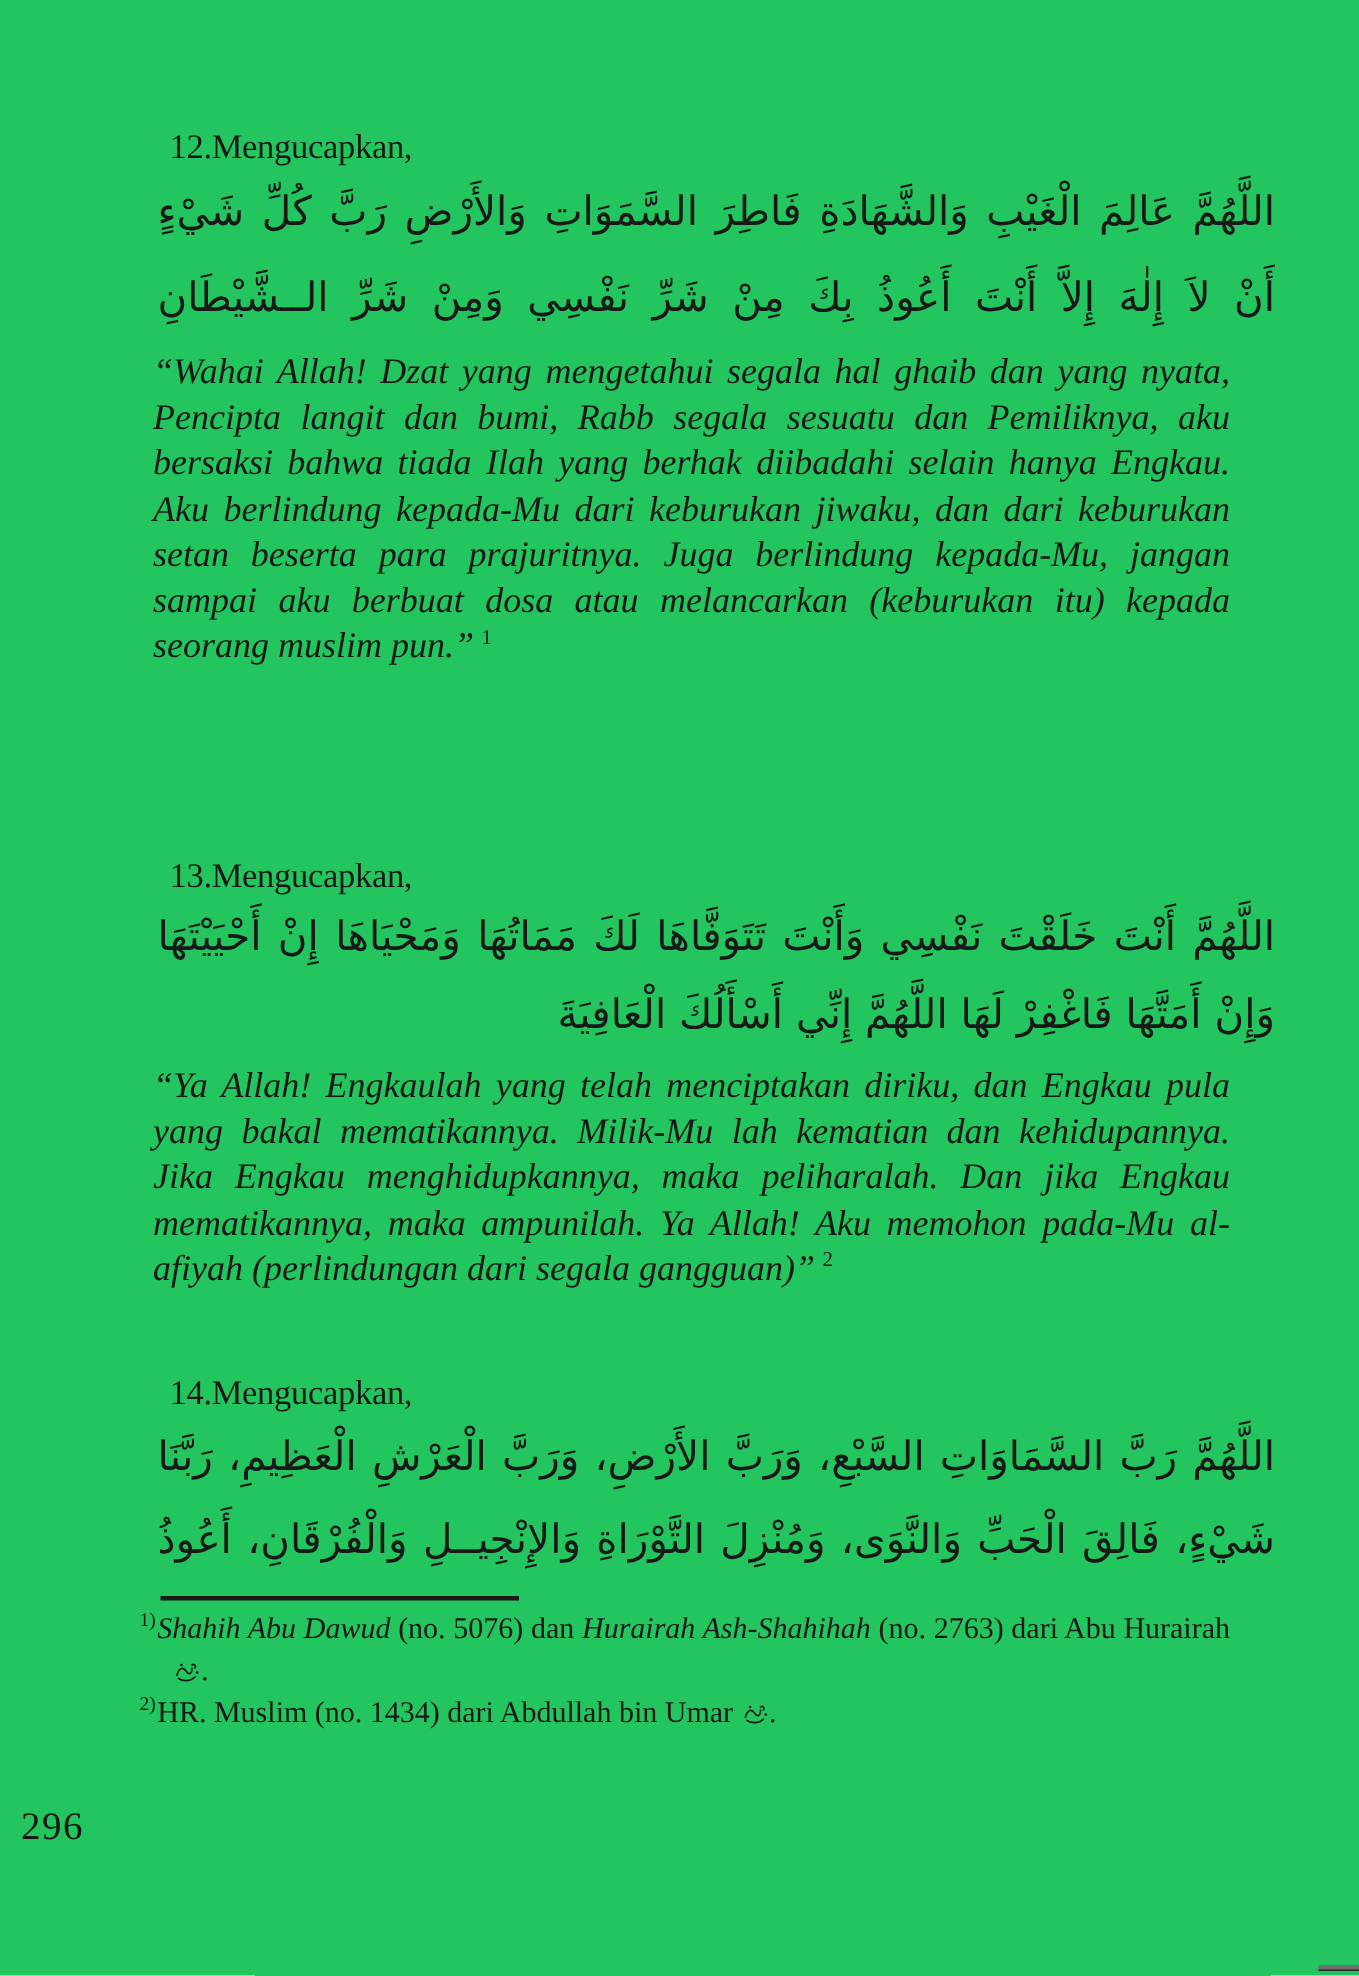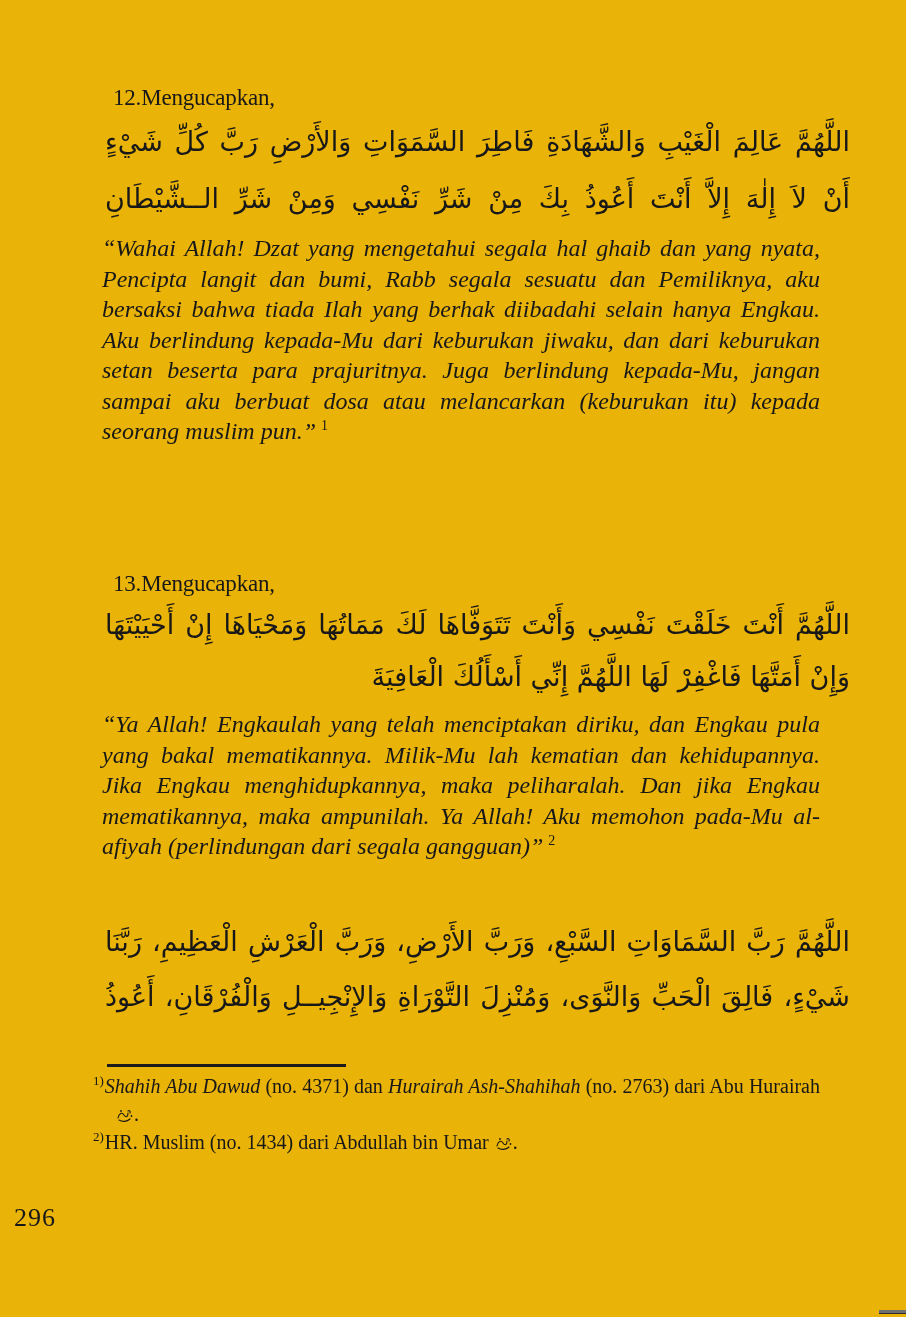--- a/index.html
+++ b/index.html
@@ -1,17 +1,17 @@
 <!DOCTYPE html>
 <html><head>
 <meta charset="utf-8">
 <style>
   html,body{margin:0;padding:0;background:#e8e8e8;}
   .page{
-    position:relative;width:906px;height:1317px;background:#eab308;
+    position:relative;width:906px;height:1317px;background:#22c55e;
     margin:0 auto;overflow:hidden;color:#181818;
     font-family:"Liberation Serif", serif;
   }
   .sec{position:absolute;left:0;right:0;}
   .sec h2{
     margin:0 86px 0 113px;font-size:23px;font-weight:normal;
     letter-spacing:-0.2px;line-height:30px;height:30px;
     font-family:"Liberation Serif", serif;
   }
   .arabic{margin:0 56px 0 105px;direction:rtl;}
@@ -64,29 +64,30 @@
       </section>
       <section class="sec" style="top: 569px;">
         <h2>13.Mengucapkan,</h2>
         <div class="arabic" dir="rtl">
           <div class="ar-line" style="line-height: 52px; height: 52px;">اللَّهُمَّ أَنْتَ خَلَقْتَ نَفْسِي وَأَنْتَ تَتَوَفَّاهَا لَكَ مَمَاتُهَا وَمَحْيَاهَا إِنْ أَحْيَيْتَهَا فَاحْفَظْهَا</div>
           <div class="ar-line r" style="margin-left: 115px; line-height: 52px; height: 52px;">وَإِنْ أَمَتَّهَا فَاغْفِرْ لَهَا اللَّهُمَّ إِنِّي أَسْأَلُكَ الْعَافِيَةَ</div>
         </div>
         <p class="trans"><span>“Ya Allah! Engkaulah yang telah menciptakan diriku, dan Engkau pula yang bakal mematikannya. Milik-Mu lah kematian dan kehidupannya. Jika Engkau menghidupkannya, maka peliharalah. Dan jika Engkau mematikannya, maka ampunilah. Ya Allah! Aku memohon pada-Mu al-afiyah (perlindungan dari segala gangguan)”</span><sup>2</sup></p>
       </section>
       <section class="sec" style="top: 914px;">
+        <h2>14.Mengucapkan,</h2>
         <div class="arabic" dir="rtl">
           <div class="ar-line" style="line-height: 55px; height: 55px;">اللَّهُمَّ رَبَّ السَّمَاوَاتِ السَّبْعِ، وَرَبَّ الأَرْضِ، وَرَبَّ الْعَرْشِ الْعَظِيمِ، رَبَّنَا وَرَبَّ كُلِّ</div>
           <div class="ar-line" style="line-height: 55px; height: 55px;">شَيْءٍ، فَالِقَ الْحَبِّ وَالنَّوَى، وَمُنْزِلَ التَّوْرَاةِ وَالإِنْجِيــلِ وَالْفُرْقَانِ، أَعُوذُ بِكَ مِنْ شَرِّ</div>
         </div>
       </section>
     </div>
   <div class="rule"></div>
   <div class="fn-area" id="footnotes">
-      <div class="fn"><sup>1)</sup><i>Shahih Abu Dawud</i><span> (no. 4371) dan </span><i>Hurairah Ash-Shahihah</i><span> (no. 2763) dari Abu Hurairah </span><svg width="17" height="15" viewBox="0 0 17 15" class="ra-sym">
+      <div class="fn"><sup>1)</sup><i>Shahih Abu Dawud</i><span> (no. 5076) dan </span><i>Hurairah Ash-Shahihah</i><span> (no. 2763) dari Abu Hurairah </span><svg width="17" height="15" viewBox="0 0 17 15" class="ra-sym">
           <g fill="none" stroke="#181818" stroke-width="1.1" stroke-linecap="round">
             <path d="M2 10 C3 5,6 4,8 7 C10 10,12 9,12 5"></path>
             <path d="M3 12 C6 14,11 14,14 11"></path>
             <path d="M12 3 C13 2,15 3,14 5"></path>
           </g>
           <circle cx="5" cy="3" r="0.9" fill="#181818"></circle>
           <circle cx="15.5" cy="8" r="0.9" fill="#181818"></circle>
         </svg><span>.</span></div>
       <div class="fn"><sup>2)</sup><span>HR. Muslim (no. 1434) dari Abdullah bin Umar </span><svg width="17" height="15" viewBox="0 0 17 15" class="ra-sym">
           <g fill="none" stroke="#181818" stroke-width="1.1" stroke-linecap="round">

